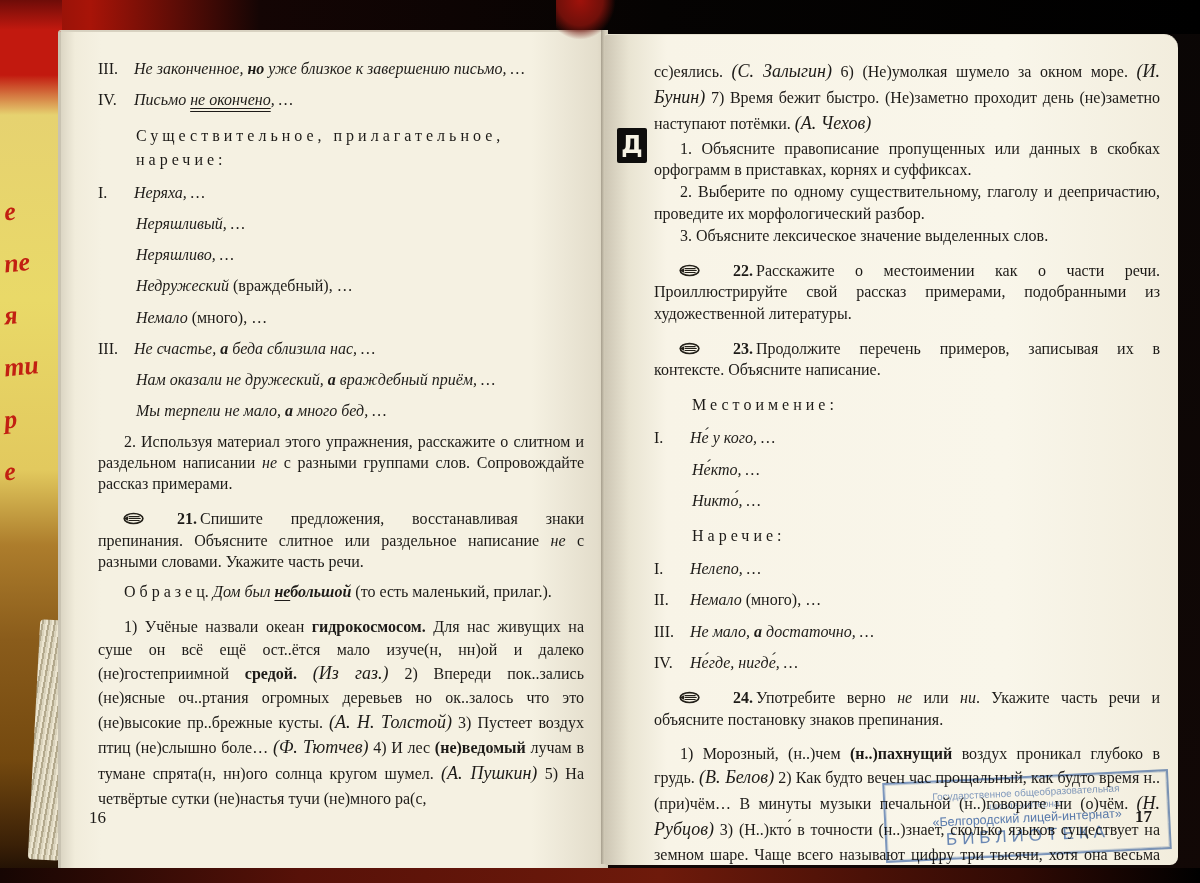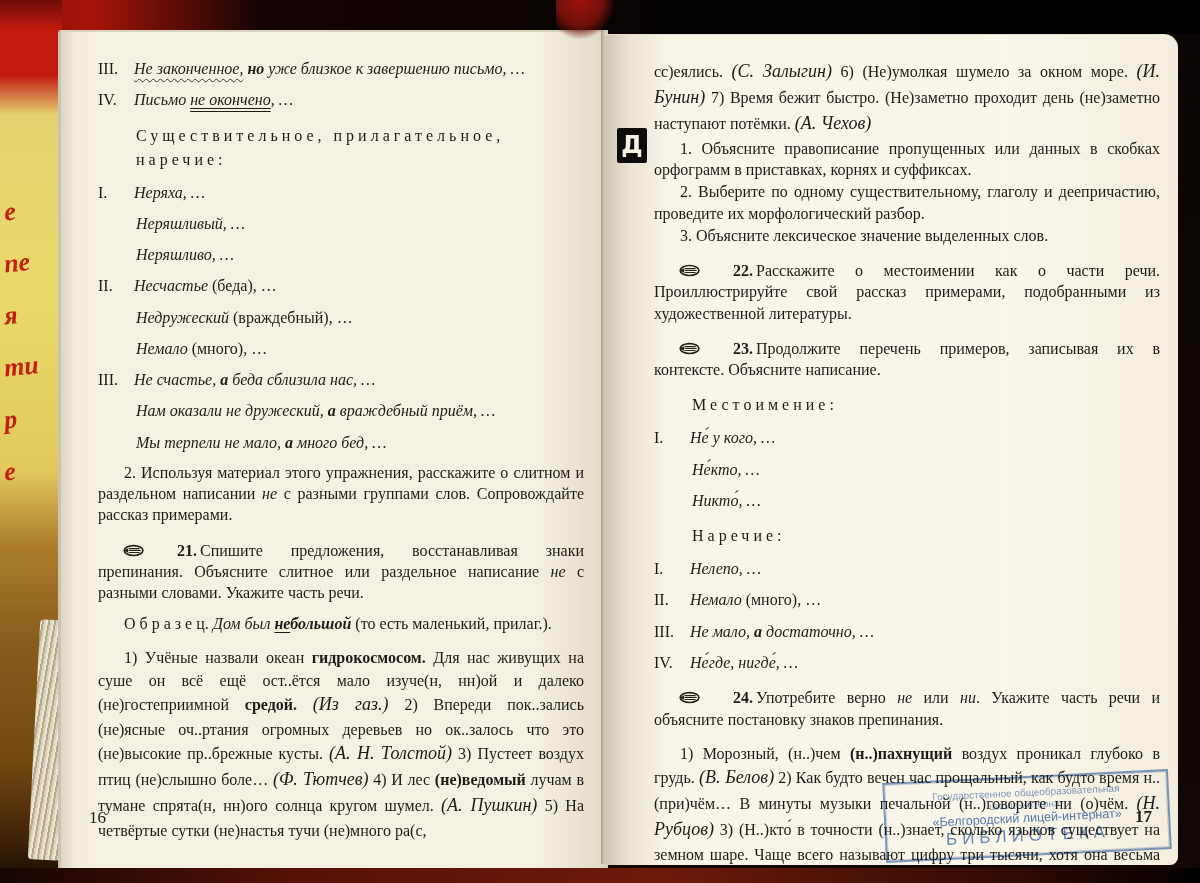--- a/index.html
+++ b/index.html
@@ -46,21 +46,21 @@
   .item{margin-top:10px;}
   .sub{margin-left:38px;margin-top:10px;}
   .heading{margin:13px 0 1px 38px;line-height:1.5;}
   .sent{line-height:1.44;margin-top:12px;}
   .label{display:inline-block;min-width:36px;}
   .exlabel{font-weight:bold;min-width:0;margin:0 3px 0 4px;}
   .b{font-weight:bold;}
   .i{font-style:italic;}
   .sm{font-size:18px;}
   .ls{letter-spacing:4px;}
-  .u-wavy{text-decoration:underline;text-decoration-style:wavy;text-decoration-thickness:1px;text-underline-offset:4px;text-decoration-color:#3b3730;}
+  .u-wavy{text-decoration-style:wavy;text-decoration-thickness:1px;text-underline-offset:4px;text-decoration-color:#3b3730;}
   .u-double{text-decoration:underline;text-decoration-style:double;text-underline-offset:3px;}
   .u-solid{text-decoration:underline;text-underline-offset:3px;}
   .pagenum{position:absolute;font-size:17px;}
   .pagenum-left{left:28px;bottom:42px;}
   .pagenum-right{right:26px;bottom:38px;font-weight:bold;}
   
   .pen-icon{display:inline-block;width:22px;height:13px;margin-right:5px;vertical-align:-1px;}
   .pen-icon svg{display:block;width:100%;height:100%;}
   
   .marker{position:absolute;left:617px;top:128px;width:30px;height:35px;background:#0e0d0c;
@@ -95,21 +95,20 @@
   <div class="page-stack"></div>
 
   <div class="page page-left">
     <div class="content">
         <div class="block item"><span class="label">III. </span><span class="i u-wavy">Не законченное,</span><span class="i"> </span><span class="i b">но</span><span class="i"> уже близкое к завершению письмо, …</span></div>
         <div class="block item"><span class="label">IV. </span><span class="i">Письмо </span><span class="i u-double">не окончено</span><span class="i">, …</span></div>
         <div class="block heading"><span class="ls">Существительное, прилагательное, наречие:</span></div>
         <div class="block item"><span class="label">I. </span><span class="i">Неряха, …</span></div>
         <div class="block sub"><span class="i">Неряшливый, …</span></div>
         <div class="block sub"><span class="i">Неряшливо, …</span></div>
-        <div class="block item"><span class="label">II. </span><span class="i">Несчастье </span><span>(беда), …</span></div>
         <div class="block sub"><span class="i">Недружеский </span><span>(враждебный), …</span></div>
         <div class="block sub"><span class="i">Немало </span><span>(много), …</span></div>
         <div class="block item"><span class="label">III. </span><span class="i">Не счастье, </span><span class="i b">а</span><span class="i"> беда сблизила нас, …</span></div>
         <div class="block sub"><span class="i">Нам оказали не дружеский, </span><span class="i b">а</span><span class="i"> враждебный приём, …</span></div>
         <div class="block sub"><span class="i">Мы терпели не мало, </span><span class="i b">а</span><span class="i"> много бед, …</span></div>
         <div class="block para"><span>2. Используя материал этого упражнения, расскажите о слитном и раздельном написании </span><span class="i">не</span><span> с разными группами слов. Сопровождайте рассказ примерами.</span></div>
         <div class="block exercise"><span class="pen-icon">
   <svg viewBox="0 0 40 22" xmlns="http://www.w3.org/2000/svg">
     <ellipse cx="21" cy="11" rx="17" ry="9" fill="none" stroke="#232019" stroke-width="3"></ellipse>
     <path d="M3 11 l8 -4 v8 z" fill="#232019"></path>

